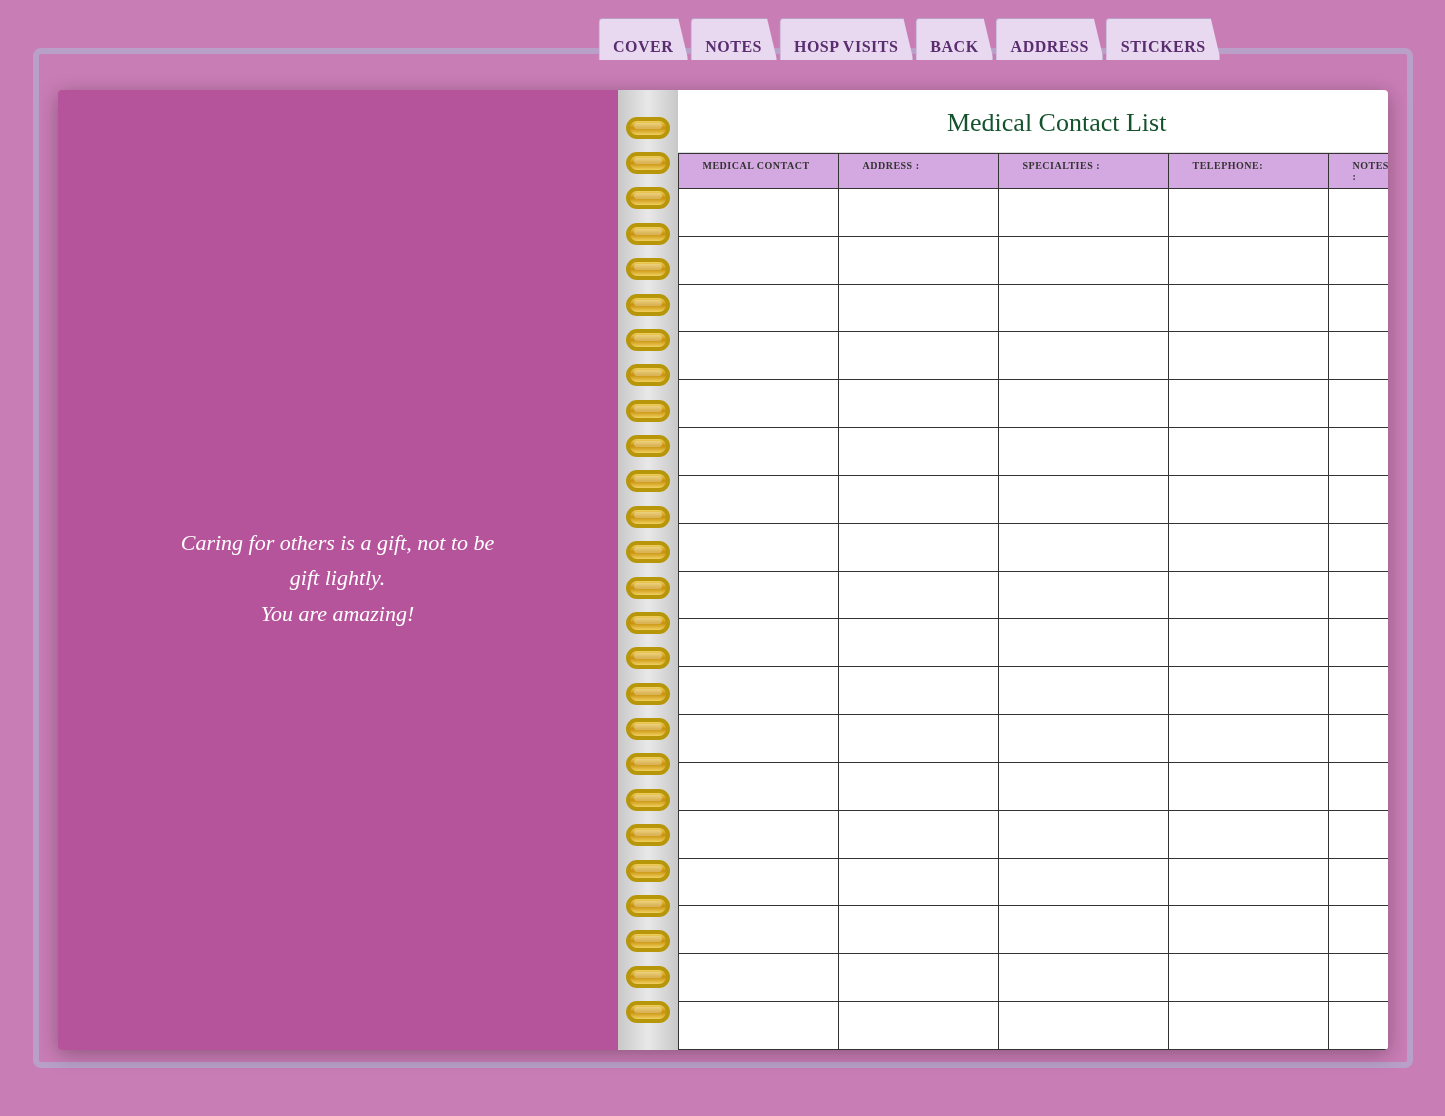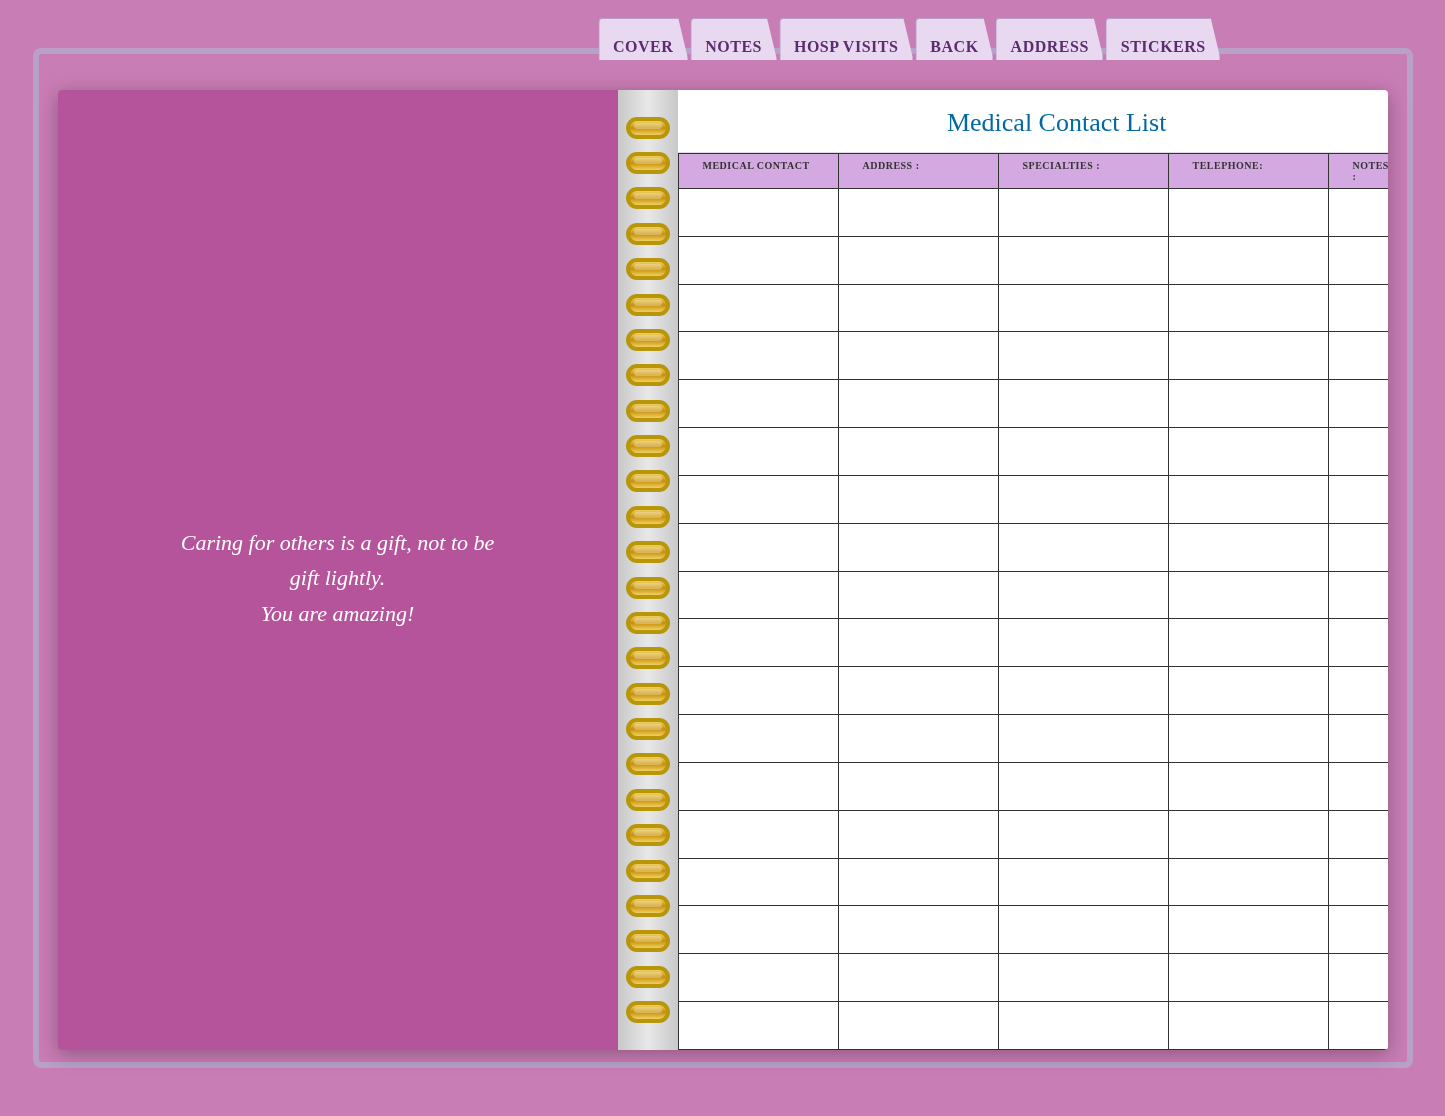--- a/index.html
+++ b/index.html
@@ -132,21 +132,21 @@
       display: flex;
       flex-direction: column;
     }
 
     .right-page-header {
       text-align: center;
       padding: 18px 0 14px;
       font-size: 26px;
       font-family: Georgia, serif;
       font-weight: normal;
-      color: #0369a1;
+      color: #14532d;
       border-bottom: 1px solid #ddd;
     }
 
     
     .contact-table {
       flex: 1;
       display: flex;
       flex-direction: column;
       overflow: hidden;
       margin-right: 22px;

